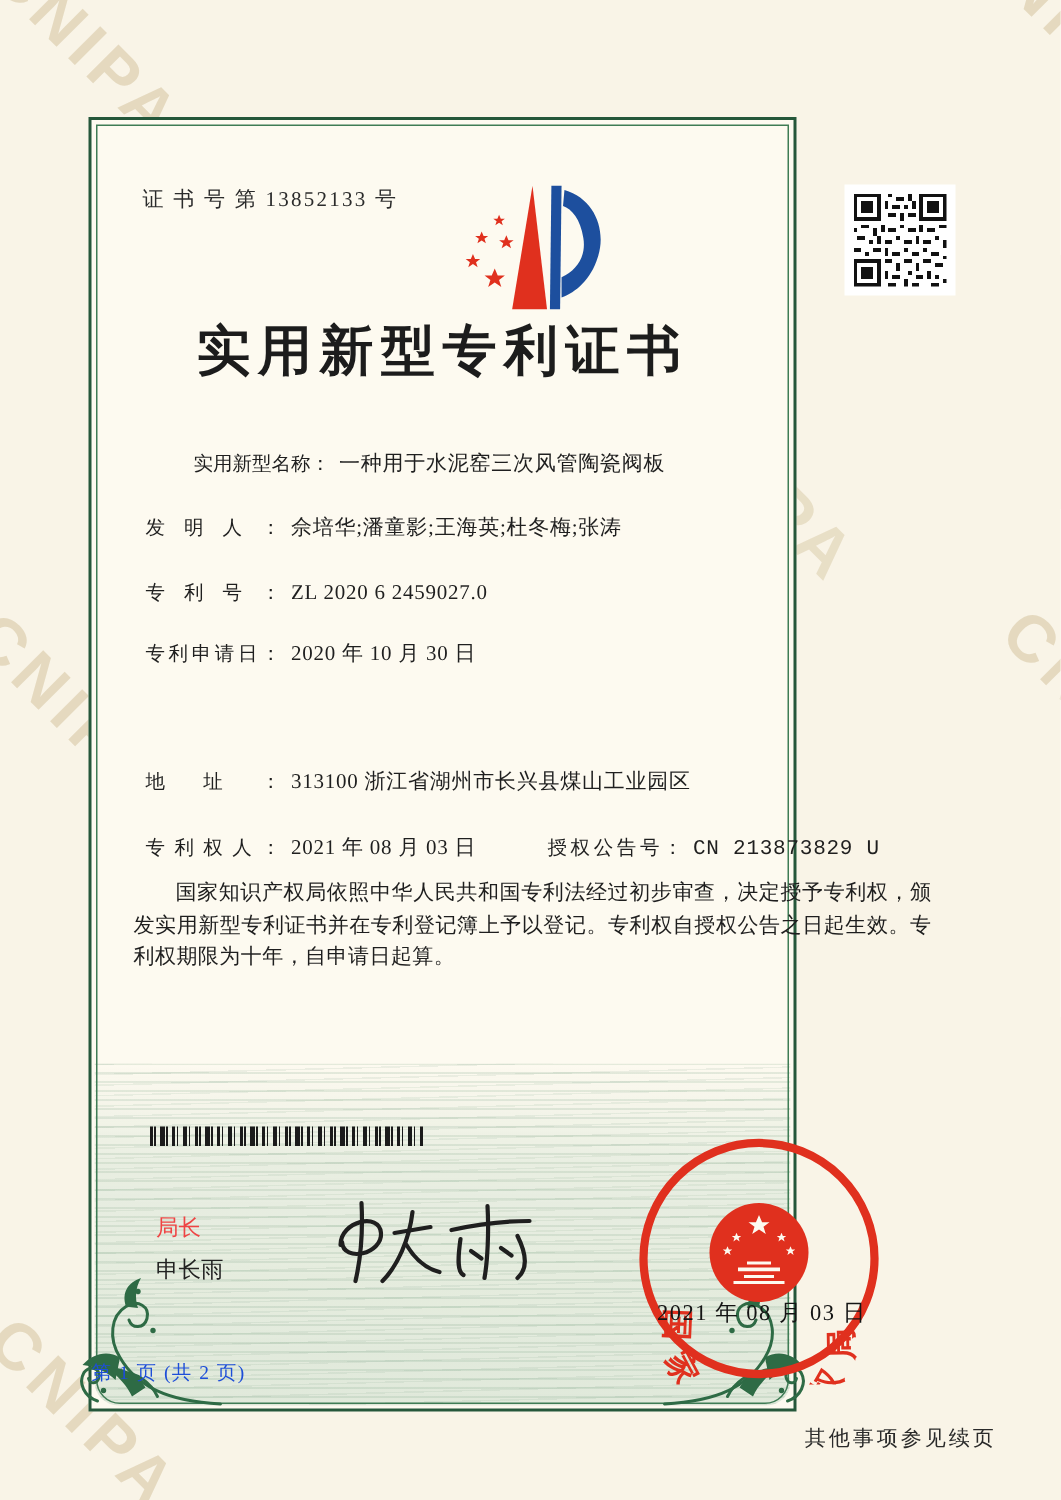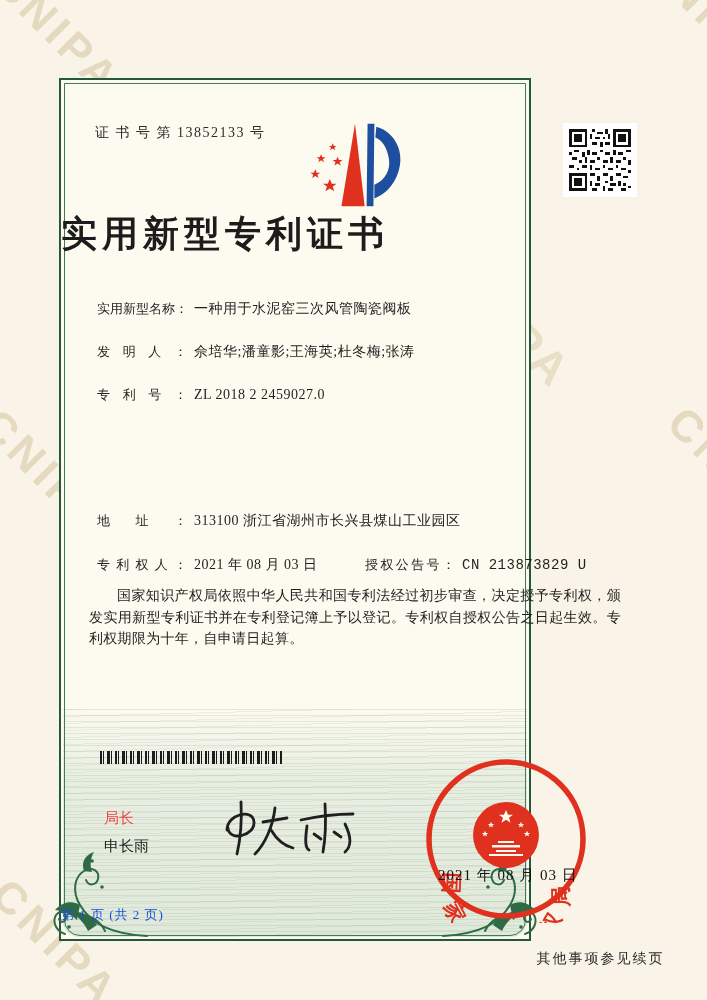--- a/index.html
+++ b/index.html
@@ -54,32 +54,32 @@
 
   
   .cert-no{
     position:absolute;left:34px;top:44px;
     font-size:14px;letter-spacing:1.5px;color:#2b2b2b;z-index:5;
   }
   .logo{position:absolute;left:244px;top:39px;z-index:5;}
   .qr{position:absolute;left:502px;top:43px;width:74px;height:74px;background:#fff;
       display:flex;align-items:center;justify-content:center;z-index:5;}
   .title{
-    position:absolute;left:0;top:130px;width:100%;
+    position:absolute;left:0;top:130px;width:100%;text-align:center;
     font-size:36px;font-weight:700;letter-spacing:5px;color:#1c1c1c;z-index:5;
   }
 
   
   .frow{position:absolute;left:36px;font-size:14px;color:#1f1f1f;z-index:5;white-space:nowrap;}
   .flabel{
     display:inline-block;width:90px;font-size:13px;
     text-align:justify;text-align-last:justify;vertical-align:baseline;color:#1f1f1f;
   }
   .fvalue{margin-left:7px;letter-spacing:.5px;}
-  .r1{top:220px;} .r2{top:263px;} .r3{top:306px;}
+  .r1{top:220px;margin-left:32px;} .r2{top:263px;} .r3{top:306px;}
   .r4{top:347px;} .r5{top:389px;} .r6{top:432px;} .r7{top:476px;}
   .pair2{position:absolute;left:268px;top:0;white-space:nowrap;font-family:Liberation Mono, monospace;}
 
   
   .bodytext{
     position:absolute;left:28px;top:505px;width:532px;z-index:5;
     font-size:14px;line-height:21.5px;text-align:justify;color:#1e1e1e;letter-spacing:.3px;
   }
   .bodytext p{margin:0;text-indent:2em;}
 
@@ -254,21 +254,24 @@
 
   <div class="title">实用新型专利证书</div>
 
   <div class="frow r1">
     <span class="flabel">实用新型名称：</span><span class="fvalue">一种用于水泥窑三次风管陶瓷阀板</span>
   </div>
   <div class="frow r2">
     <span class="flabel">发明人：</span><span class="fvalue">佘培华;潘童影;王海英;杜冬梅;张涛</span>
   </div>
   <div class="frow r3">
-    <span class="flabel">专利号：</span><span class="fvalue">ZL 2018 2 2459027.0</span>
+    <span class="flabel">专利号：</span><span class="fvalue">ZL 2020 6 2459027.0</span>
+  </div>
+  <div class="frow r4">
+    <span class="flabel">专利申请日：</span><span class="fvalue">2020 年 10 月 30 日</span>
   </div>
   <div class="frow r6">
     <span class="flabel">地址：</span><span class="fvalue">313100 浙江省湖州市长兴县煤山工业园区</span>
   </div>
   <div class="frow r7">
     <span class="flabel">专利权人：</span><span class="fvalue">2021 年 08 月 03 日</span>
     <span class="pair2">
       <span class="flabel">授权公告号：</span><span class="fvalue">CN 213873829 U</span>
     </span>
   </div>

